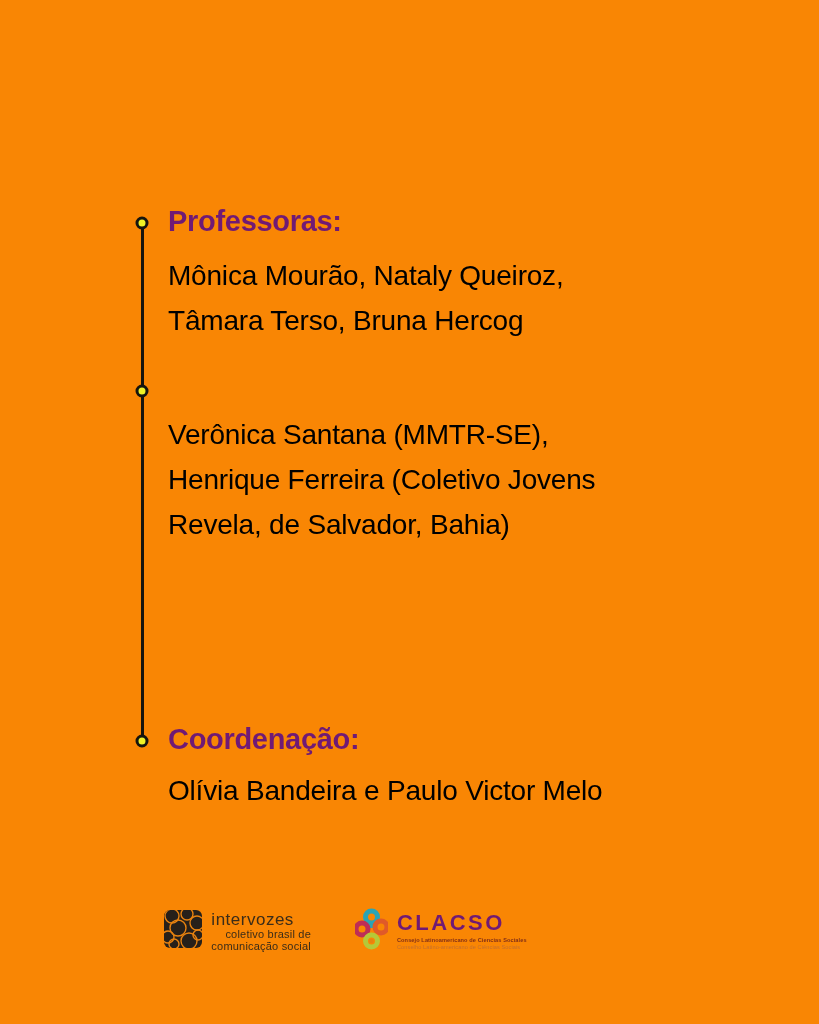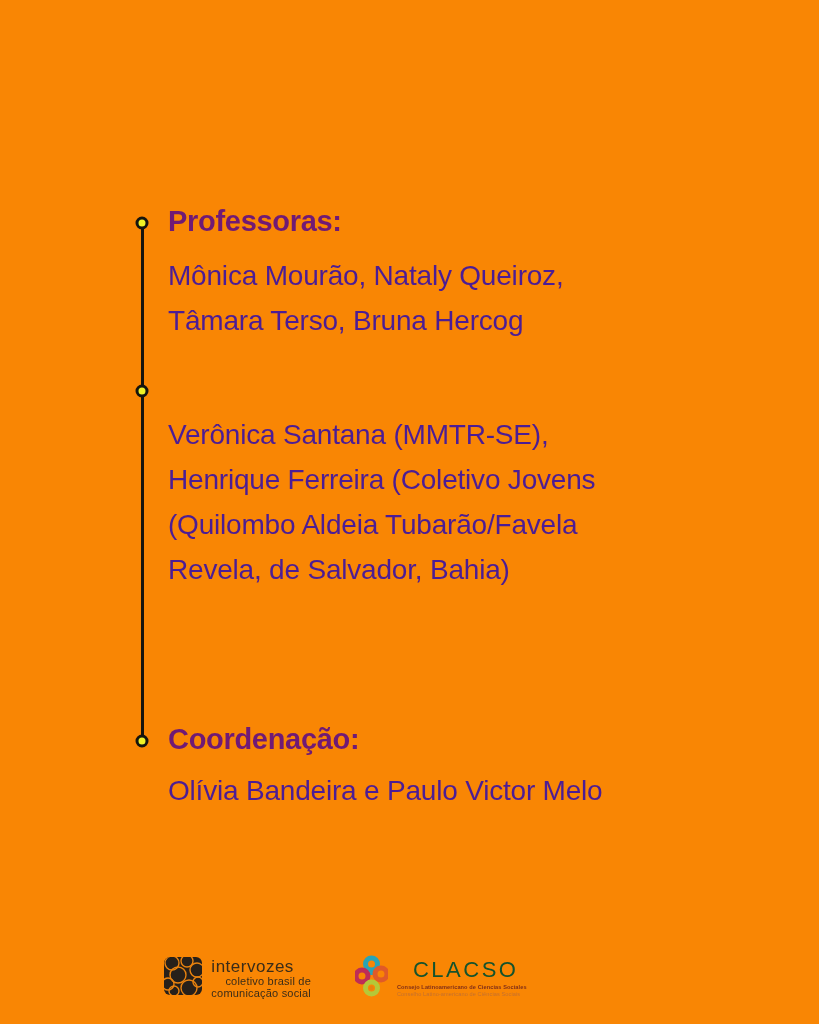--- a/index.html
+++ b/index.html
@@ -40,27 +40,27 @@
     letter-spacing: -0.3px;
     color: #701a75;
     white-space: nowrap;
   }
   .body-block {
     position: absolute;
     left: 168px;
     font-size: 28px;
     line-height: 45px;
     letter-spacing: -0.2px;
-    color: #4c1d95;
+    color: #000000;
     white-space: nowrap;
   }
   .footer {
     position: absolute;
     left: 0;
-    top: 948px;
+    top: 901px;
     width: 691px;
     height: 60px;
     display: flex;
     justify-content: center;
     align-items: center;
     gap: 44px;
   }
   .logo { display: flex; align-items: center; }
   .iv-text { margin-left: 9px; color: #3A2C19; }
   .iv-name {
@@ -70,25 +70,24 @@
   }
   .iv-tagline {
     font-size: 11px;
     line-height: 11.5px;
     letter-spacing: 0.2px;
     text-align: right;
   }
   .cl-text { margin-left: 9px; }
   .cl-name {
     font-size: 22px;
-    font-weight: normal;
+    font-weight: bold;
     letter-spacing: 2.5px;
-    color: #14532d;
+    color: #701a75;
     line-height: 22px;
-    margin-left: 16px;
   }
   .cl-tag-es {
     margin-top: 3px;
     font-size: 5.6px;
     font-weight: bold;
     color: #802E18;
     line-height: 6.5px;
     letter-spacing: 0.1px;
   }
   .cl-tag-pt {
@@ -111,21 +110,20 @@
 
   <div class="heading" style="top:223px">Professoras:</div>
   <div class="body-block" style="top:253px">
     <div>Mônica Mourão, Nataly Queiroz,</div>
     <div>Tâmara Terso, Bruna Hercog</div>
   </div>
 
   <div class="body-block" style="top:412px">
     <div>Verônica Santana (MMTR-SE),</div>
     <div>Henrique Ferreira (Coletivo Jovens</div>
-    <div>(Quilombo Aldeia Tubarão/Favela</div>
     <div>Revela, de Salvador, Bahia)</div>
   </div>
 
   <div class="heading" style="top:741px">Coordenação:</div>
   <div class="body-block" style="top:768px">
     <div>Olívia Bandeira e Paulo Victor Melo</div>
   </div>
 
   <div class="footer">
 

